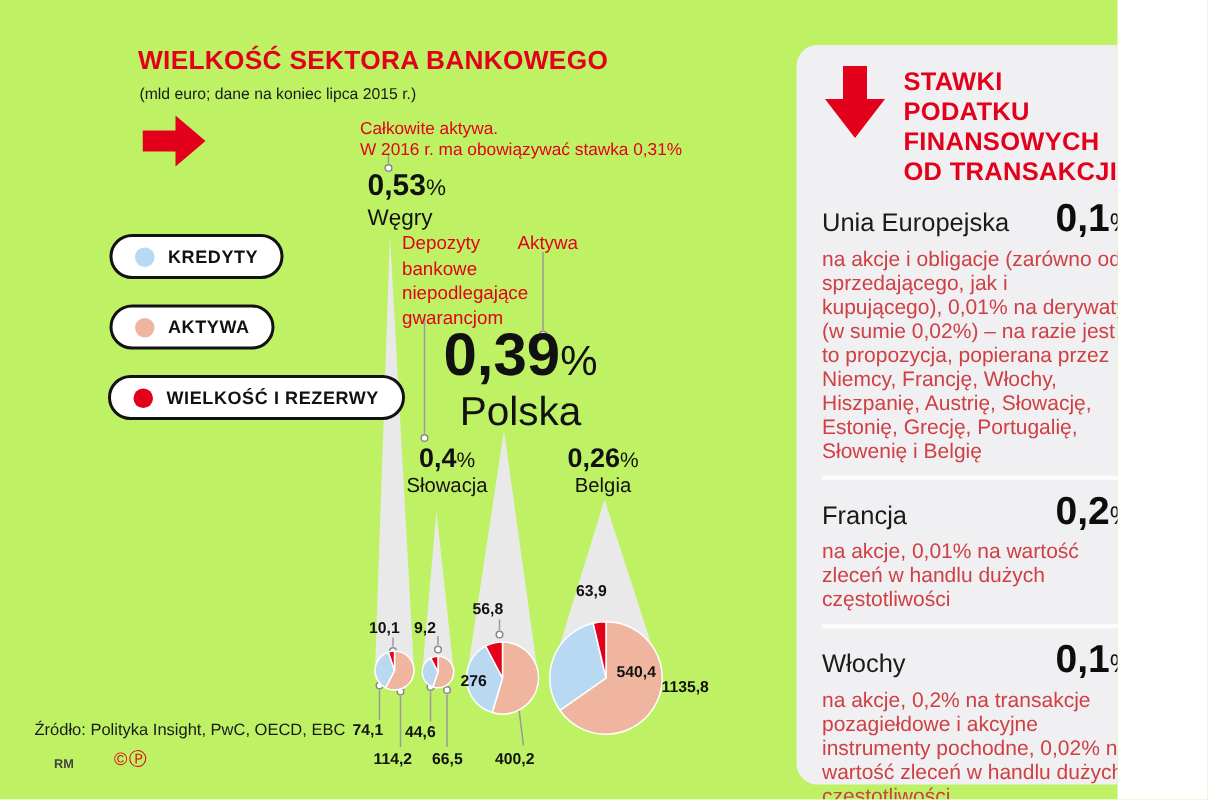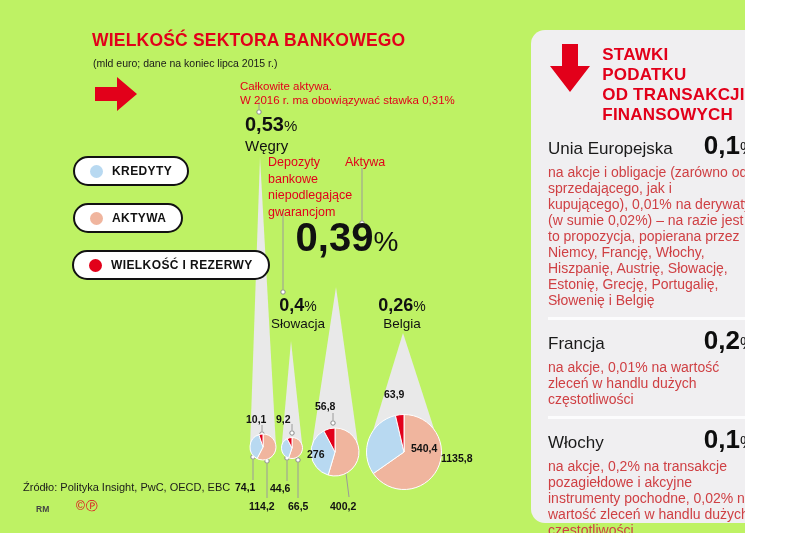--- a/index.html
+++ b/index.html
@@ -117,20 +117,21 @@
   <div class="abs" style="left:245px;top:113px">
     <div class="stat-num" style="font-size:20px;line-height:22px">
       <span>0,53</span><span class="pct-small" style="font-size:15px">%</span>
     </div>
     <div style="font-size:15px;line-height:17px">Węgry</div>
   </div>
   <div class="abs center" style="left:287px;top:218px;width:120px">
     <div class="stat-num" style="font-size:40px;line-height:38px">
       <span>0,39</span><span class="pct-small" style="font-size:28px">%</span>
     </div>
+    <div style="font-size:27px;line-height:28px">Polska</div>
   </div>
   <div class="abs center" style="left:257px;top:296px;width:82px">
     <div class="stat-num" style="font-size:18px;line-height:19px">
       <span>0,4</span><span class="pct-small" style="font-size:14px">%</span>
     </div>
     <div style="font-size:13.5px;line-height:15px">Słowacja</div>
   </div>
   <div class="abs center" style="left:360px;top:296px;width:84px">
     <div class="stat-num" style="font-size:18px;line-height:19px">
       <span>0,26</span><span class="pct-small" style="font-size:14px">%</span>
@@ -155,22 +156,22 @@
   <div class="abs credit">RM</div>
   <div class="abs copy">©Ⓟ</div>
 
   <div class="abs panel">
     <div class="panel-header">
       <svg width="44" height="48">
         <polygon points="14,0 30,0 30,22 42,22 22,48 2,22 14,22" fill="#e2001a"></polygon>
       </svg>
       <div class="panel-heading">
         <div>STAWKI PODATKU</div>
+        <div>FINANSOWYCH</div>
         <div>OD TRANSAKCJI</div>
-        <div>FINANSOWYCH</div>
       </div>
     </div>
 
     <div class="sec">
       <div class="sec-row">
         <span class="sec-name">Unia Europejska</span>
         <span class="sec-val"><span>0,1</span><span class="pct">%</span></span>
       </div>
       <div class="sec-desc">na akcje i obligacje (zarówno od sprzedającego, jak i kupującego), 0,01% na derywaty (w sumie 0,02%) – na razie jest to propozycja, popierana przez Niemcy, Francję, Włochy, Hiszpanię, Austrię, Słowację, Estonię, Grecję, Portugalię, Słowenię i Belgię</div>
     </div>

